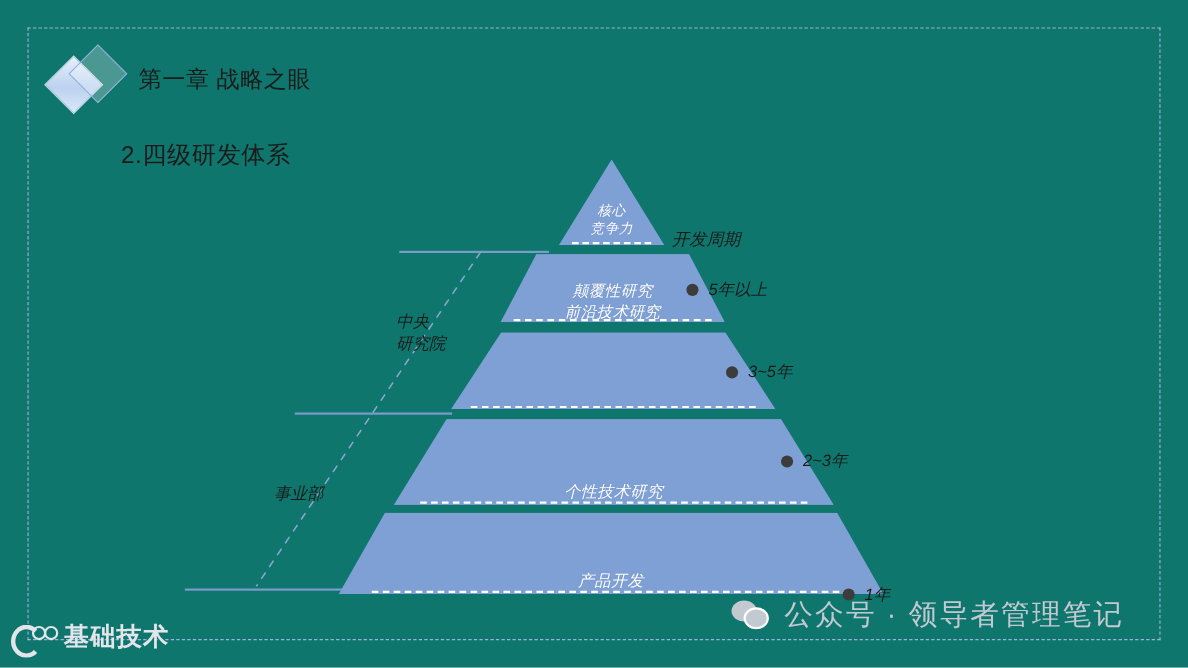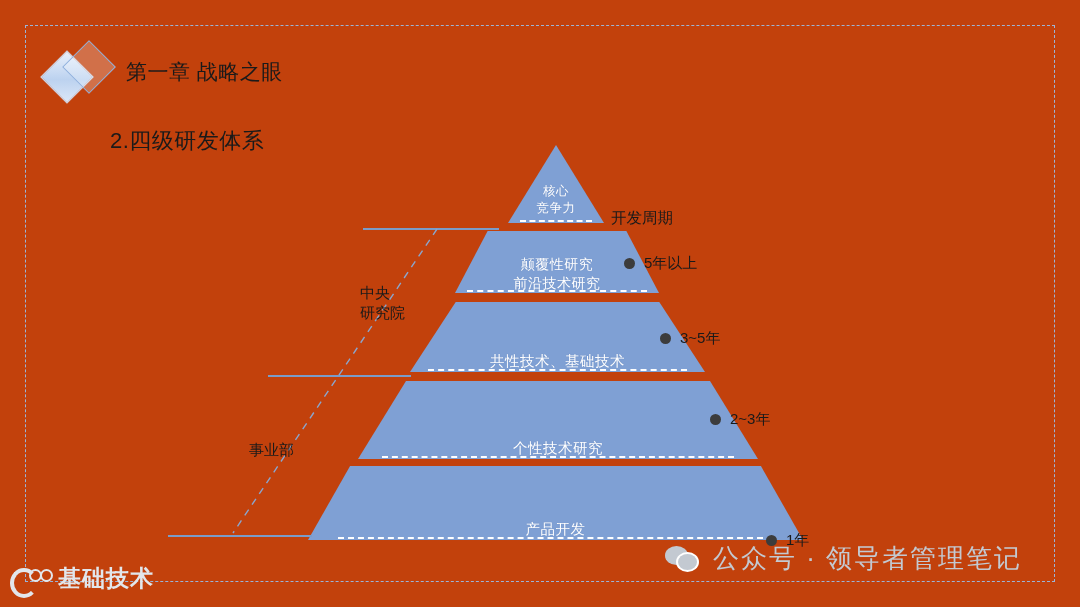--- a/index.html
+++ b/index.html
@@ -7,21 +7,21 @@
     padding: 0;
     background: #ffffff;
   }
   body {
     font-family: "Liberation Sans", "DejaVu Sans", sans-serif;
   }
   #slide {
     position: relative;
     width: 1080px;
     height: 607px;
-    background: #c2410c;
+    background: #0f766e;
     overflow: hidden;
   }
   
   #page-frame {
     position: absolute;
     left: 25px;
     top: 25px;
     width: 1030px;
     height: 557px;
     border: 1px dashed #9bb4d8;
@@ -75,20 +75,21 @@
     white-space: nowrap;
   }
 
   
   #pyramid {
     position: absolute;
     left: 0;
     top: 0;
     width: 1080px;
     height: 484px;
+    font-style: italic;
   }
   .tier {
     position: absolute;
     background: #7fa0d4;
     color: #ffffff;
     display: flex;
     align-items: flex-end;
     justify-content: center;
     text-align: center;
     font-size: 14.5px;
@@ -333,21 +334,20 @@
 
     <div class="tier" id="tier-2">
       <div class="tier-text">
         <div>颠覆性研究</div>
         <div>前沿技术研究</div>
       </div>
       <div class="dash-edge"></div>
     </div>
 
     <div class="tier" id="tier-3">
-      <div class="tier-text">共性技术、基础技术</div>
       <div class="dash-edge"></div>
     </div>
 
     <div class="tier" id="tier-4">
       <div class="tier-text">个性技术研究</div>
       <div class="dash-edge"></div>
     </div>
 
     <div class="tier" id="tier-5">
       <div class="tier-text">产品开发</div>

